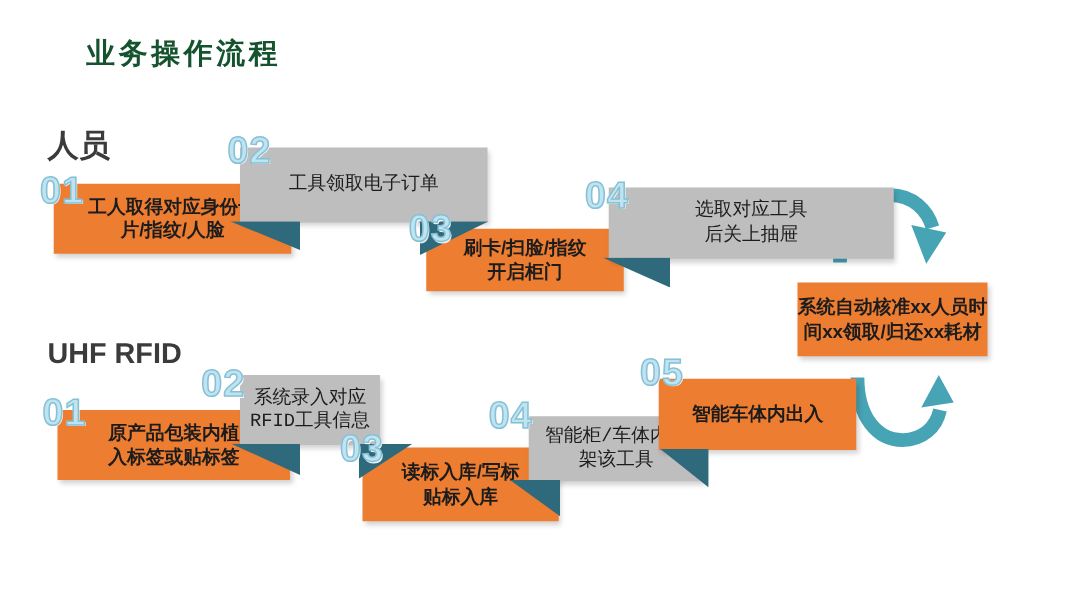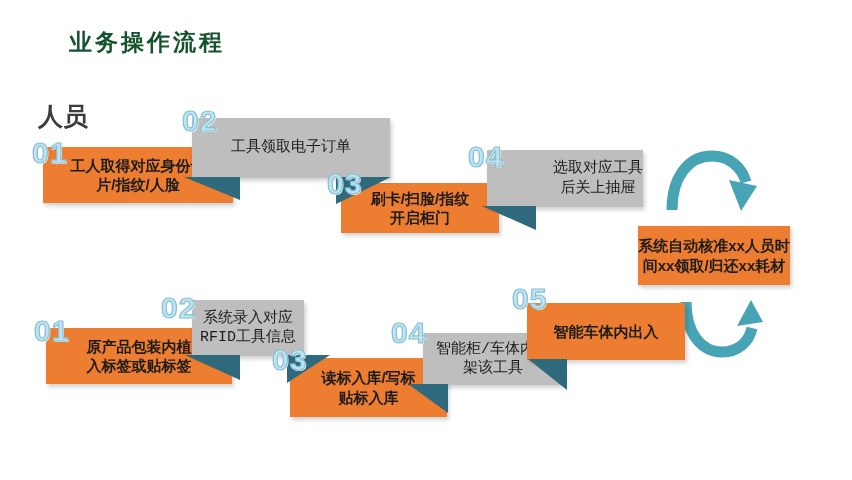--- a/index.html
+++ b/index.html
@@ -54,21 +54,21 @@
     <span>工人取得对应身份卡
 片/指纹/人脸</span>
   </div>
   <div class="box gray" style="left:192px;top:118px;width:198px;height:60px;">
     <span>工具领取电子订单</span>
   </div>
   <div class="box orange" style="left:341px;top:183px;width:158px;height:50px;">
     <span>刷卡/扫脸/指纹
 开启柜门</span>
   </div>
-  <div class="box gray" style="left:487px;top:150px;width:156px;height:57px;justify-content:flex-end;">
+  <div class="box gray" style="left:487px;top:150px;width:228px;height:57px;">
     <span>选取对应工具
 后关上抽屉</span>
   </div>
   <div class="box orange" style="left:638px;top:226px;width:152px;height:59px;">
     <span>系统自动核准xx人员时
 间xx领取/归还xx耗材</span>
   </div>
 
   <div class="fold foldA" style="left:184px;top:177px;width:56px;height:23px;"></div>
   <div class="fold foldB" style="left:336px;top:177px;width:55px;height:27px;"></div>
@@ -77,20 +77,21 @@
   <div class="stepnum" style="left:32px;top:136px;">01</div>
   <div class="stepnum" style="left:182px;top:104px;">02</div>
   <div class="stepnum" style="left:327px;top:167px;">03</div>
   <div class="stepnum" style="left:468px;top:140px;">04</div>
 
   <svg class="arrow" style="left:666px;top:150px;" width="94" height="64" viewBox="0 0 94 64">
     <path d="M6 60 C6 26 23 6 46 6 C64 6 76 18 80 32"></path>
     <polygon points="63,30 91,36 75,61"></polygon>
   </svg>
 
+  <div class="row-label" style="left:38px;top:269px;font-size:23px;">UHF RFID</div>
 
   <div class="box orange" style="left:46px;top:328px;width:186px;height:56px;">
     <span>原产品包装内植
 入标签或贴标签</span>
   </div>
   <div class="box gray" style="left:192px;top:300px;width:112px;height:56px;text-align:center;">
     <span>系统录入对应
 RFID工具信息</span>
   </div>
   <div class="box orange" style="left:290px;top:358px;width:157px;height:59px;">

